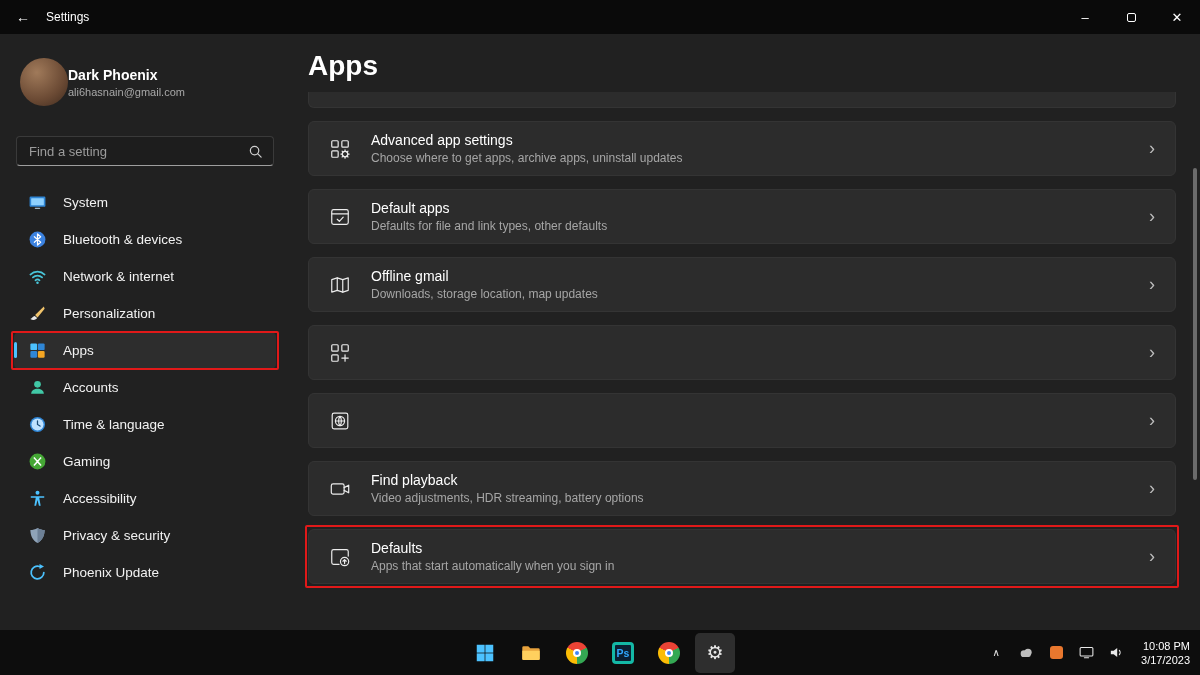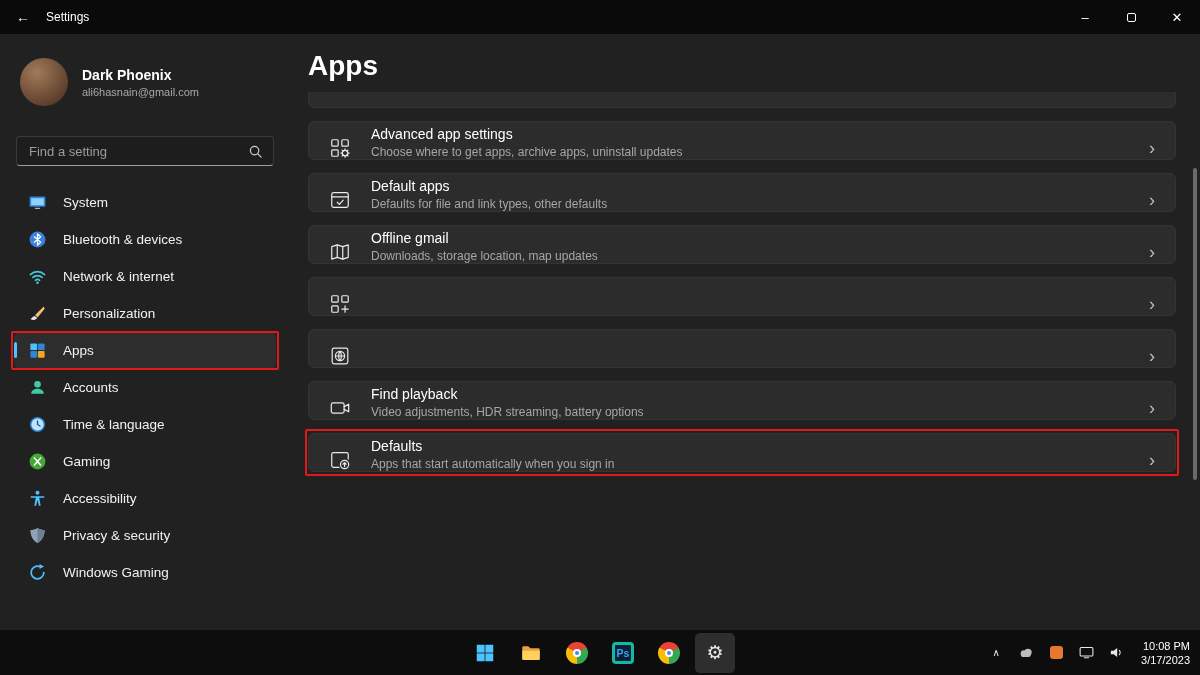--- a/index.html
+++ b/index.html
@@ -18,21 +18,21 @@
   .tb-title { font-size: 12px; color: #fff; }
   .win-controls { margin-left: auto; display: flex; }
   .win-btn { width: 46px; height: 34px; display: flex; align-items: center; justify-content: center; color: #fff; font-size: 13px; }
   .max-box { width: 9px; height: 9px; border: 1px solid #fff; border-radius: 2px; display: inline-block; }
 
   
   .app-body { display: flex; height: 596px; background: #212121; position: relative; }
 
   
   .sidebar { width: 290px; flex: none; padding-top: 24px; position: relative; }
-  .profile { display: flex; align-items: center; gap: 14px; margin: 0 20px; height: 48px; }
+  .profile { display: flex; align-items: center; margin: 0 20px; height: 48px; }
   .avatar { width: 48px; height: 48px; border-radius: 50%; flex: none;
             background: radial-gradient(circle at 35% 30%, #a07a5a, #6b4a34 60%, #3e2a1e); }
   .profile-name { font-size: 14px; font-weight: 600; color: #fff; }
   .profile-email { font-size: 11px; color: #a8a8a8; margin-top: 3px; }
 
   .search-box { margin: 30px 16px 18px; height: 30px; background: #1d1d1d;
                 border: 1px solid #3a3a3a; border-bottom: 1px solid #9e9e9e; border-radius: 4px;
                 display: flex; align-items: center; padding: 0 10px; }
   .search-input { flex: 1; background: transparent; border: none; outline: none; color: #e8e8e8;
                   font-size: 13px; font-family: inherit; }
@@ -48,22 +48,22 @@
   
   .annotation-box { position: absolute; border: 2px solid #e11919; border-radius: 2px; pointer-events: none; z-index: 5; }
   .nav-item .annotation-box { left: -3px; right: -3px; top: -1px; bottom: -1px; }
   .row .annotation-box { left: -4px; right: -4px; top: -5px; bottom: -5px; }
 
   
   .main { flex: 1; padding: 14px 24px 0 18px; position: relative; min-width: 0; }
   .page-title { margin: 0 0 8px; font-size: 28px; font-weight: 600; color: #fff; line-height: 36px; }
   .partial-card { height: 16px; background: #2c2c2c; border: 1px solid #343434; border-top: none;
                   border-radius: 0 0 6px 6px; margin-bottom: 13px; }
-  .row { height: 39px; background: #2c2c2c; border: 1px solid #343434; border-radius: 6px;
-         margin-bottom: 13px; display: flex; align-items: flex-end; position: relative; }
+  .row { height: 55px; background: #2c2c2c; border: 1px solid #343434; border-radius: 6px;
+         margin-bottom: 13px; display: flex; align-items: center; position: relative; }
   .row-icon { width: 62px; display: flex; justify-content: center; flex: none; }
   .row-icon svg { width: 22px; height: 22px; stroke: #ececec; fill: none; stroke-width: 1.3;
                   stroke-linecap: round; stroke-linejoin: round; }
   .row-text { display: flex; flex-direction: column; gap: 3px; }
   .row-title { font-size: 14px; color: #fff; }
   .row-sub { font-size: 12px; color: #a6a6a6; }
   .row-chevron { margin-left: auto; padding-right: 20px; color: #bdbdbd; font-size: 18px; }
   .scrollbar { position: absolute; right: 3px; top: 134px; width: 4px; height: 312px;
                background: #6b6b6b; border-radius: 2px; }
 
@@ -231,21 +231,21 @@
           </span>
           <span>Privacy &amp; security</span>
         </div>
         <div class="nav-item">
           <span class="nav-icon">
             <svg viewBox="0 0 24 24">
                 <path d="M20 12 A8 8 0 1 1 14.5 4.4" fill="none" stroke="#4cc2ff" stroke-width="2.2" stroke-linecap="round"></path>
                 <path d="M14.5 1.2 L14.5 7.6 L20.2 4.4 Z" fill="#4cc2ff"></path>
               </svg>
           </span>
-          <span>Windows Gaming</span>
+          <span>Phoenix Update</span>
         </div>
       </nav>
     </aside>
 
     <main class="main">
       <h1 class="page-title">Apps</h1>
 
       <div class="partial-card"></div>
 
       <div class="row">

